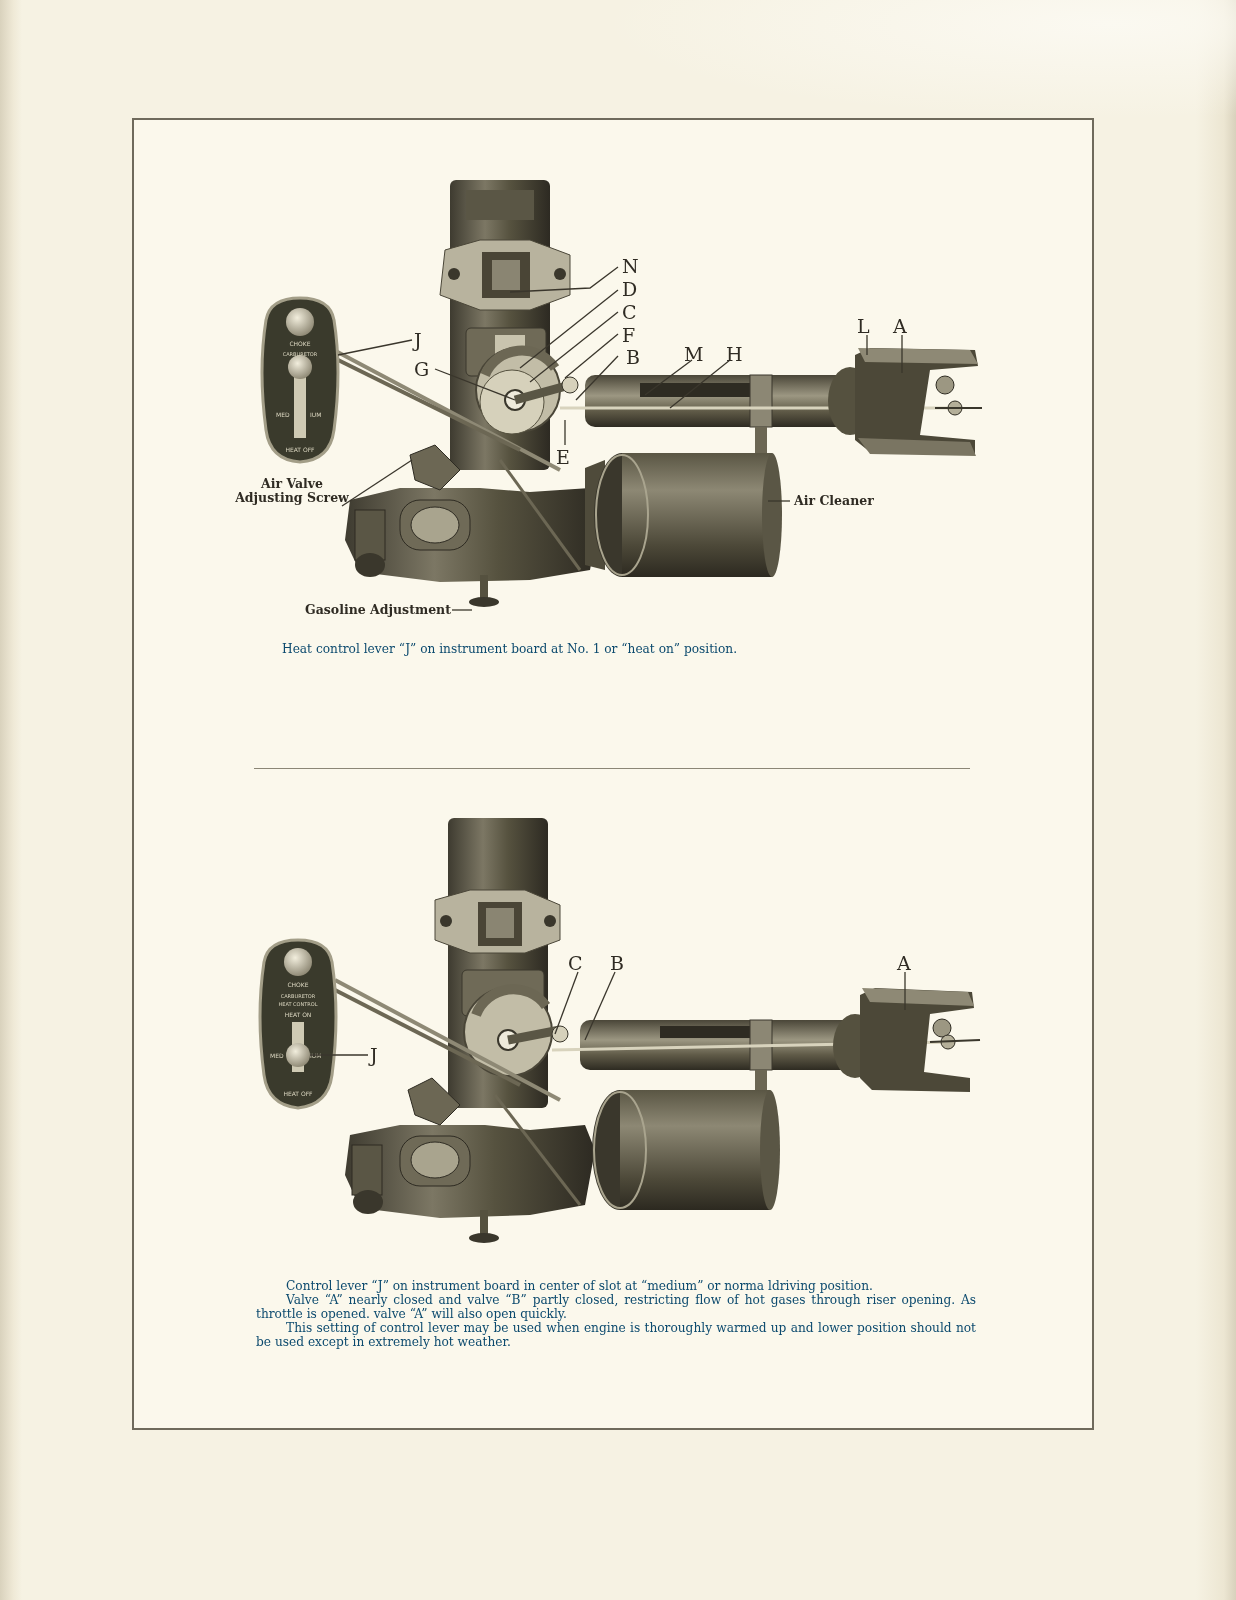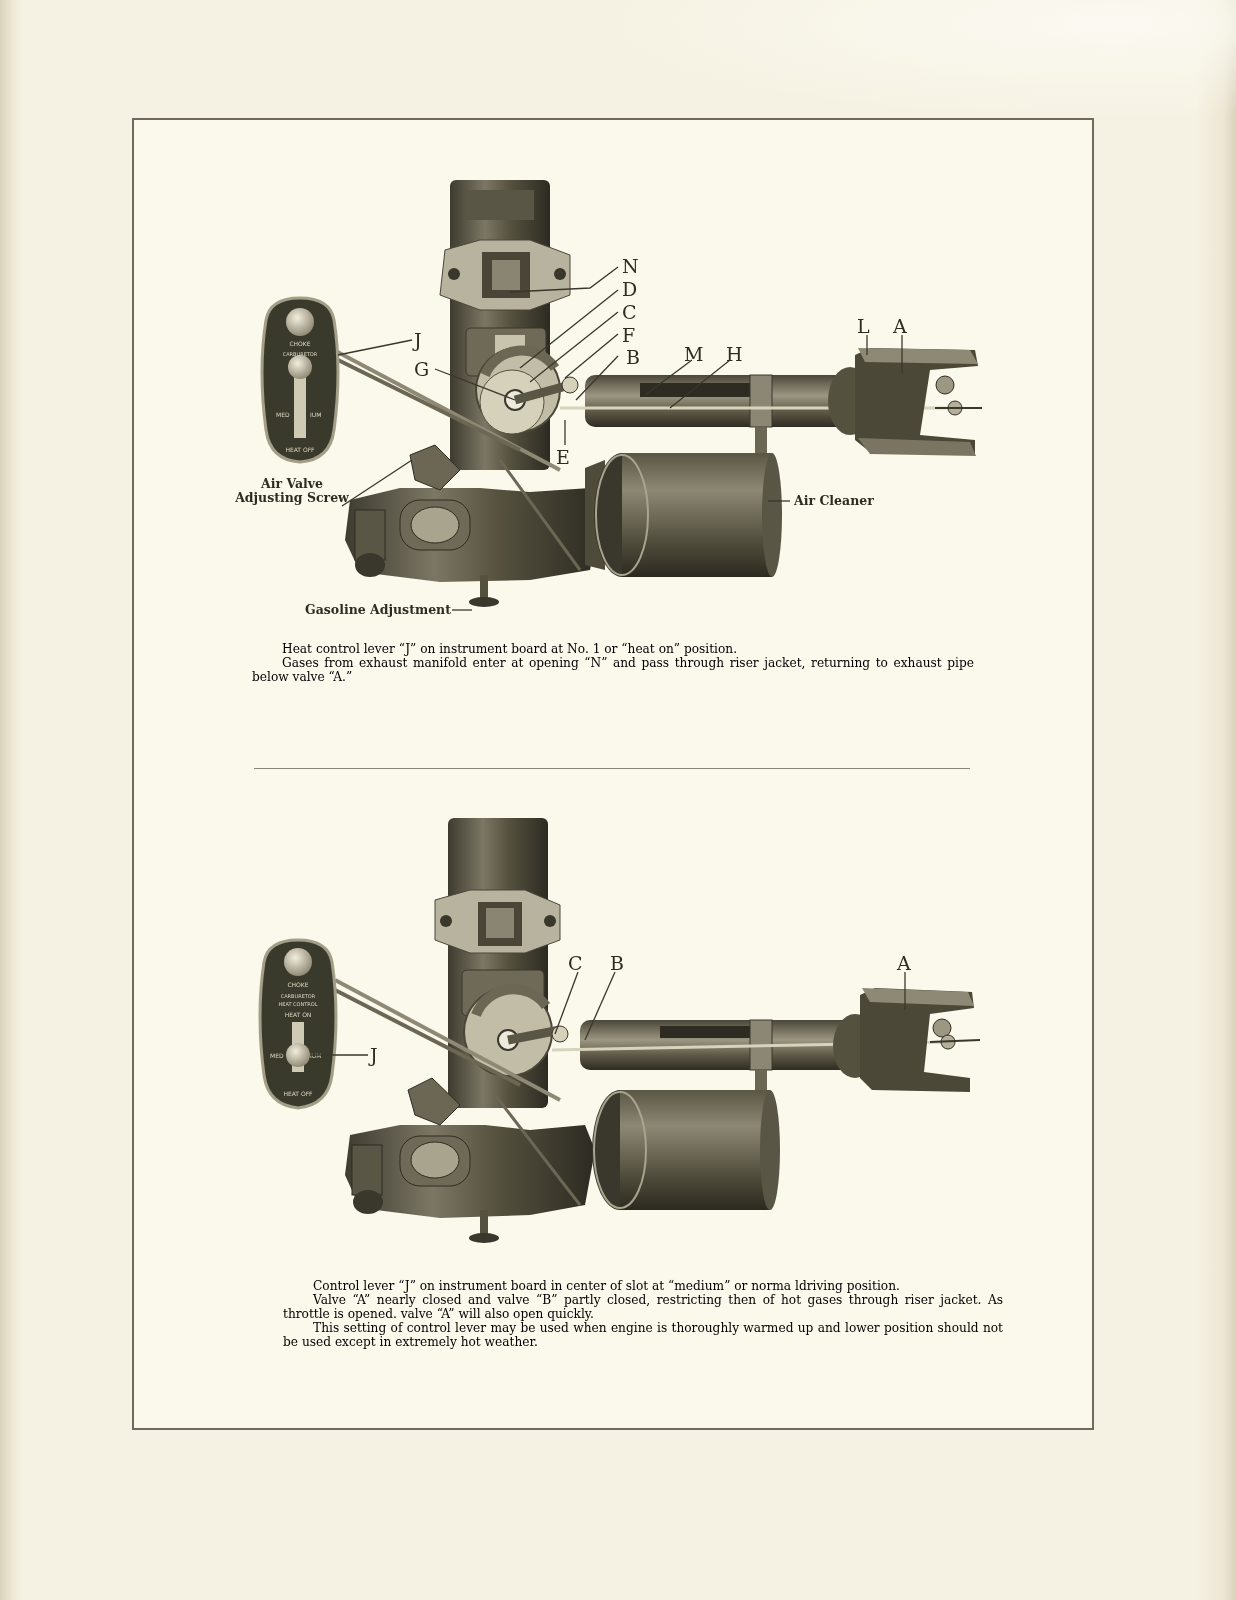--- a/index.html
+++ b/index.html
@@ -16,21 +16,21 @@
   .page-top-glow { position: absolute; left: 600px; top: 0; width: 636px; height: 120px;
     background: radial-gradient(ellipse at 80% 20%, #fbf9f1 0%, rgba(246,242,227,0) 70%); }
   .frame {
     position: absolute; left: 132px; top: 118px; width: 958px; height: 1308px;
     border: 2px solid #6f6a5c; background: #fbf8ec;
   }
   .figure { position: absolute; }
   .figure svg { display: block; }
   .lbl { font-family: "DejaVu Serif", serif; fill: #2f2b23; }
   .callout { stroke: #3a362c; stroke-width: 1.3; fill: none; }
-  .caption { position: absolute; font-size: 12.2px; line-height: 14px; color: #000000;
+  .caption { position: absolute; font-size: 12.2px; line-height: 14px; color: #0c4a6e;
     text-align: justify; }
   .caption p { margin: 0; }
   .caption p.indent { text-indent: 30px; }
   .divider { position: absolute; left: 254px; top: 768px; width: 716px; height: 1px; background: #8b8676; }
 </style>
 </head>
 <body>
 
 <div class="page-shadow-left"></div>
 <div class="page-shadow-right"></div>
@@ -163,21 +163,20 @@
 
     <text class="lbl" x="62" y="318" font-size="12.5" font-weight="bold" text-anchor="middle">Air Valve</text>
     <text class="lbl" x="62" y="332" font-size="12.5" font-weight="bold" text-anchor="middle">Adjusting Screw</text>
     <text class="lbl" x="564" y="335" font-size="12.5" font-weight="bold">Air Cleaner</text>
     <text class="lbl" x="75" y="444" font-size="12.5" font-weight="bold">Gasoline Adjustment</text>
   </svg>
 </div>
 
 <div class="caption" style="left:252px; top:642px; width:722px;">
   <p class="indent">Heat control lever “J” on instrument board at No. 1 or “heat on” position.</p>
-  <p class="indent">Gases from exhaust manifold enter at opening “N” and pass through riser jacket, returning to exhaust pipe below valve “A.”</p>
 </div>
 
 <div class="divider"></div>
 
 <div class="figure" style="left:240px; top:810px;">
   <svg width="760" height="450" viewBox="0 0 760 450">
     <defs>
       <linearGradient id="g2-metal" x1="0" x2="1" y1="0" y2="0">
         <stop offset="0" stop-color="#3e3b30"></stop>
           <stop offset="0.35" stop-color="#7c7764"></stop>
@@ -265,17 +264,17 @@
     <path class="callout" d="M665 162 L665 200"></path>
     <path class="callout" d="M70 245 L128 245"></path>
 
     <text class="lbl" x="328" y="160" font-size="19">C</text>
     <text class="lbl" x="370" y="160" font-size="19">B</text>
     <text class="lbl" x="657" y="160" font-size="19">A</text>
     <text class="lbl" x="130" y="252" font-size="19">J</text>
   </svg>
 </div>
 
-<div class="caption" style="left:256px; top:1279px; width:720px;margin-left:27px;">
+<div class="caption" style="left:256px; top:1279px; width:720px;">
   <p class="indent">Control lever “J” on instrument board in center of slot at “medium” or norma ldriving position.</p>
-  <p class="indent">Valve “A” nearly closed and valve “B” partly closed, restricting then of hot gases through riser jacket.   As throttle is opened. valve “A” will also open quickly.</p>
+  <p class="indent">Valve “A” nearly closed and valve “B” partly closed, restricting flow of hot gases through riser opening.   As throttle is opened. valve “A” will also open quickly.</p>
   <p class="indent">This setting of control lever may be used when engine is thoroughly warmed up and lower position should not be used except in extremely hot weather.</p>
 </div>
 
 </body></html>

